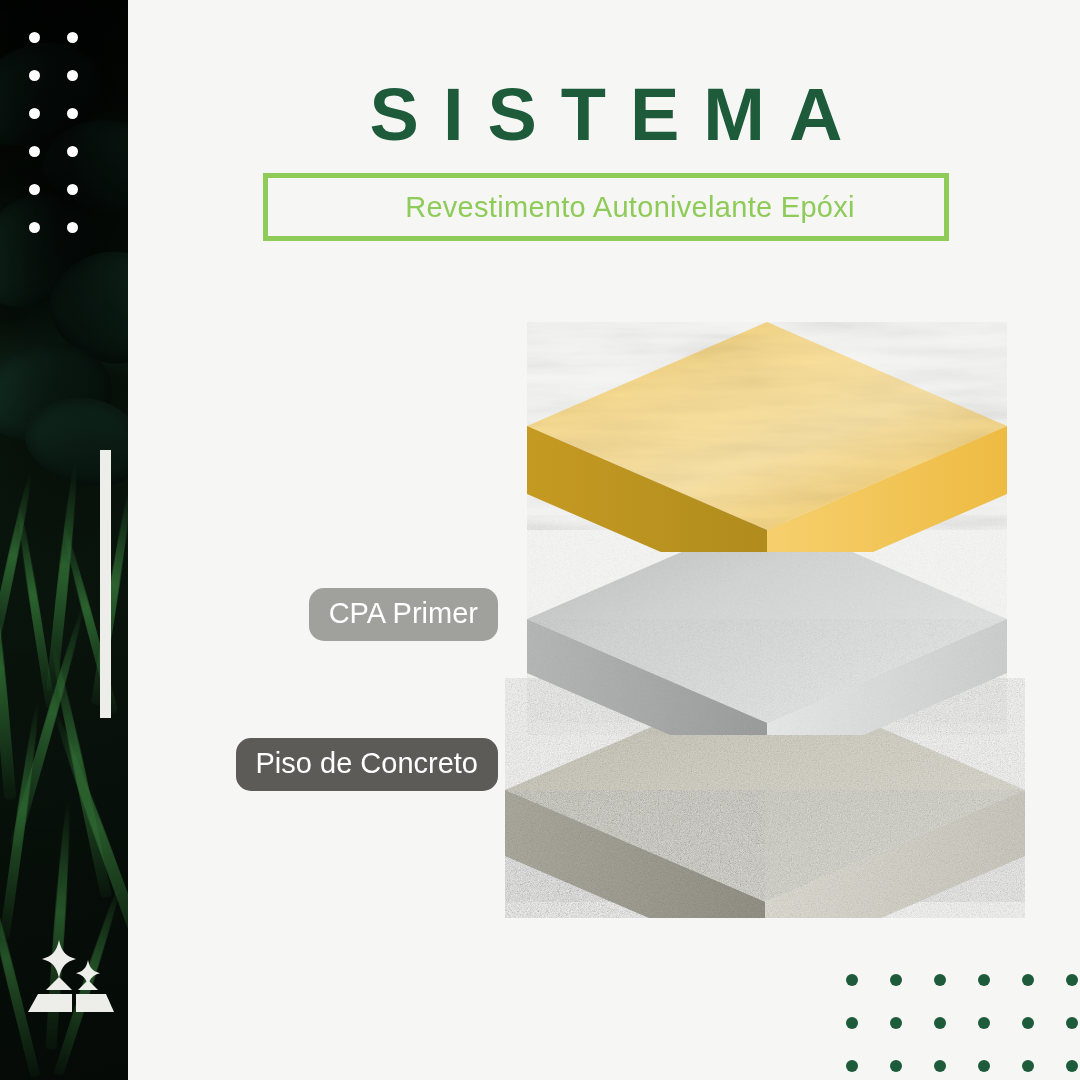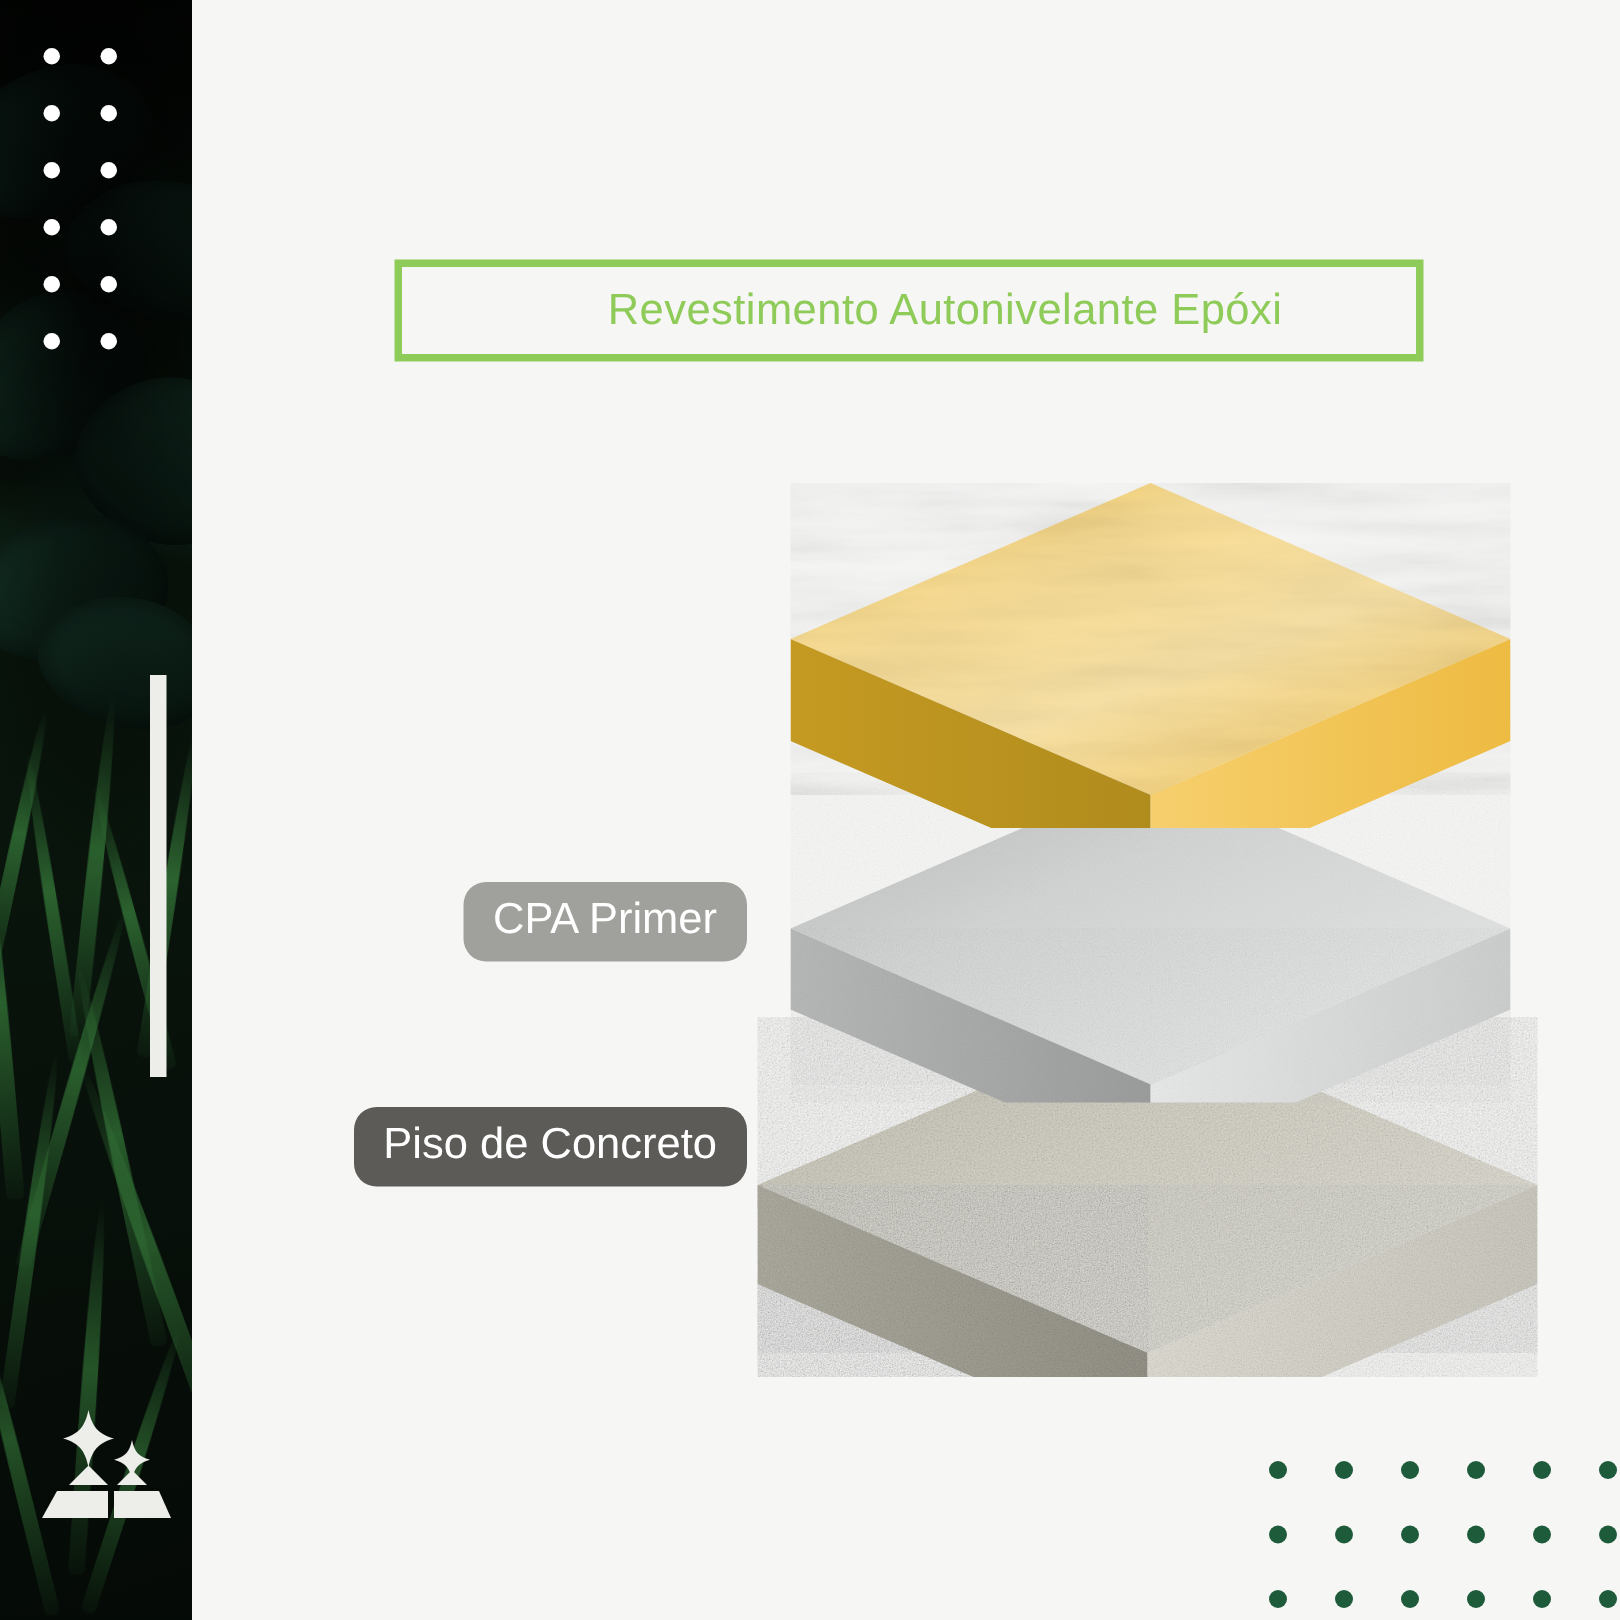--- a/index.html
+++ b/index.html
@@ -280,20 +280,21 @@
           <path d="M50 52 L60 42 L70 52 Z"></path>
 
           <path d="M10 56 L44 56 L44 74 L0 74 Z"></path>
 
           <path d="M48 56 L78 56 L86 74 L48 74 Z"></path>
         </g>
       </svg>
     </div>
   </aside>
 
+  <h1 class="title">SISTEMA</h1>
 
   <div class="subtitle-box">
     <span class="subtitle-text">Revestimento Autonivelante Epóxi</span>
   </div>
 
   <div class="stack">
 
     <div class="slab" style="top:378px;">
       <svg width="520" height="240" viewBox="0 0 520 240" xmlns="http://www.w3.org/2000/svg">
         <defs>

